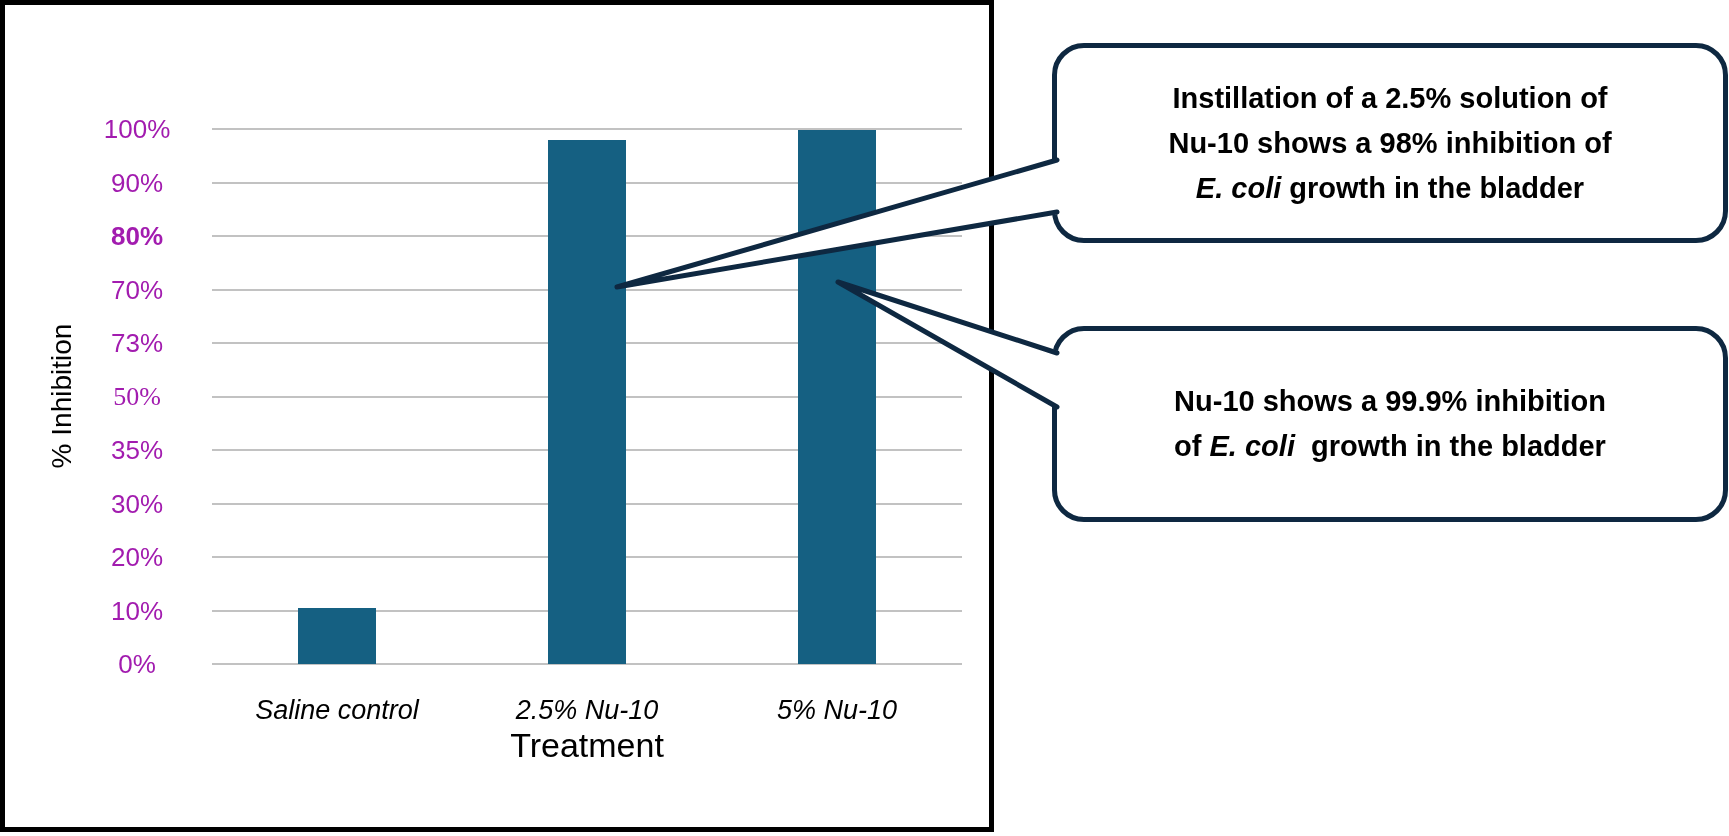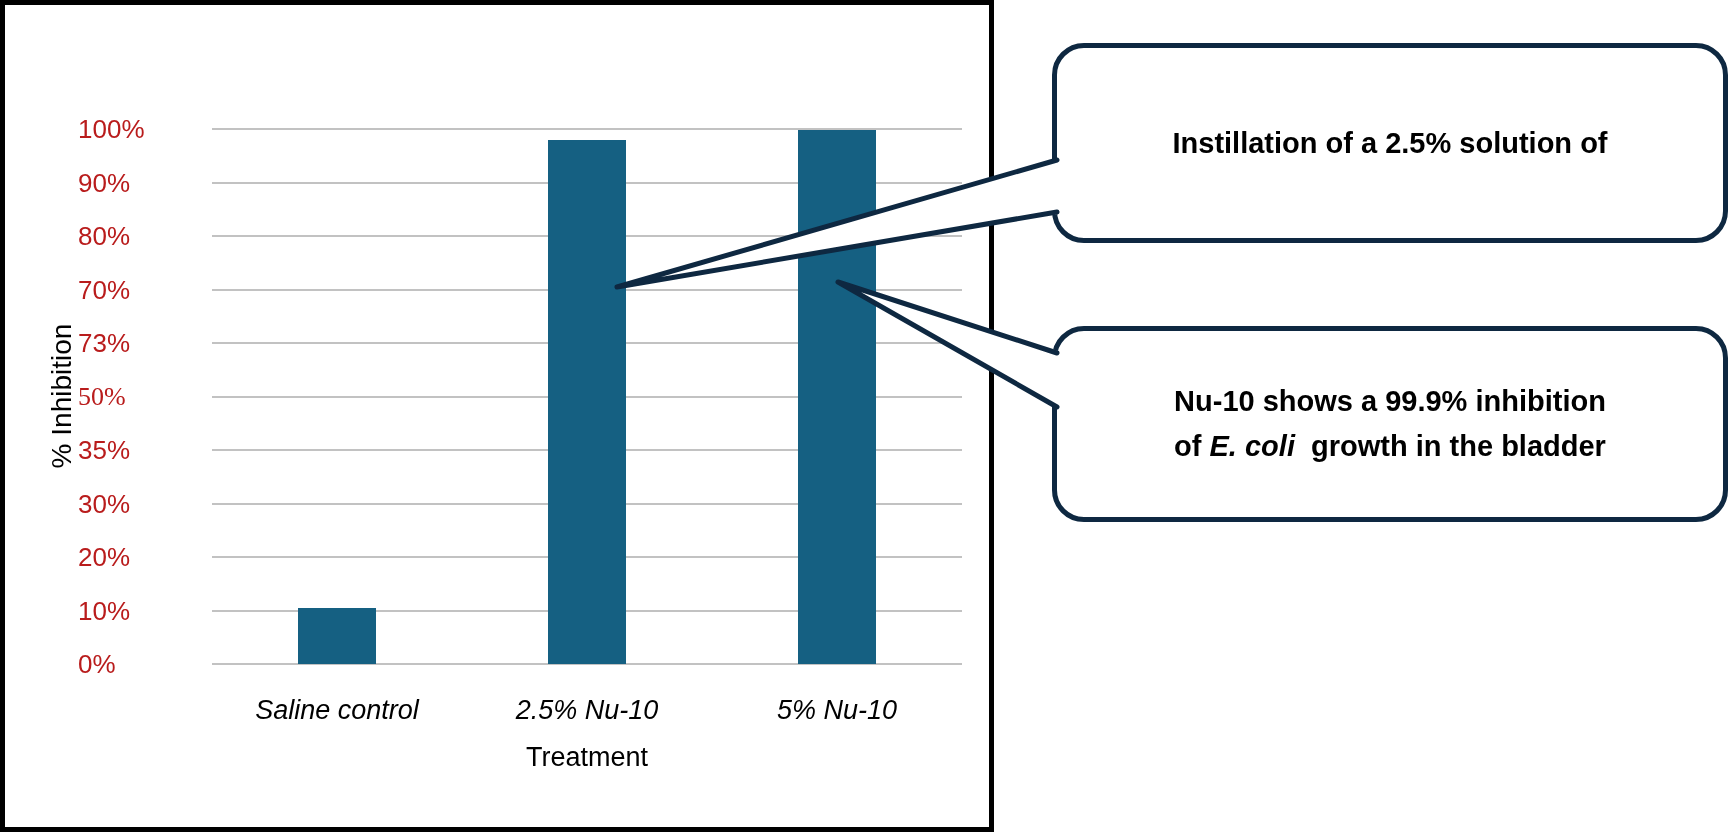--- a/index.html
+++ b/index.html
@@ -24,30 +24,30 @@
     font-size:37px;font-weight:700;color:#404040;
     letter-spacing:0.5px;
   }
   .y-axis-title{
     position:absolute;left:62px;top:396px;
     transform:translate(-50%,-50%) rotate(-90deg);
     white-space:nowrap;
     font-size:28px;color:#000000;font-weight:400;
   }
   .x-axis-title{
-    position:absolute;left:237px;top:742px;width:700px;
+    position:absolute;left:237px;top:726px;width:700px;
     text-align:center;
-    font-size:27px;color:#000000;font-weight:400;
+    font-size:34px;color:#000000;font-weight:400;
   }
   .gridline{
     position:absolute;height:2px;background:#C2C2C2;
   }
   .ytick{
     position:absolute;width:118px;height:32px;line-height:32px;
-    text-align:left;font-size:26px;color:#b91c1c;
+    text-align:center;font-size:26px;color:#a21caf;
   }
   .bar{
     position:absolute;
   }
   .xtick{
     position:absolute;width:240px;height:32px;line-height:32px;
     text-align:center;font-size:27px;color:#000000;font-style:italic;
   }
   
   .callout{
@@ -88,37 +88,39 @@
       <div class="ytick" style="left: 78px; top: 487.5px;">30%</div>
       <div class="gridline" style="left: 212px; top: 449px; width: 750px; background: rgb(194, 194, 194);"></div>
       <div class="ytick" style="left: 78px; top: 434px;">35%</div>
       <div class="gridline" style="left: 212px; top: 395.5px; width: 750px; background: rgb(194, 194, 194);"></div>
       <div class="ytick" style="left: 78px; top: 380.5px; font-family: Liberation Serif, serif;">50%</div>
       <div class="gridline" style="left: 212px; top: 342px; width: 750px; background: rgb(194, 194, 194);"></div>
       <div class="ytick" style="left: 78px; top: 327px;">73%</div>
       <div class="gridline" style="left: 212px; top: 288.5px; width: 750px; background: rgb(194, 194, 194);"></div>
       <div class="ytick" style="left: 78px; top: 273.5px;">70%</div>
       <div class="gridline" style="left: 212px; top: 235px; width: 750px; background: rgb(194, 194, 194);"></div>
-      <div class="ytick" style="left: 78px; top: 220px;">80%</div>
+      <div class="ytick" style="left: 78px; top: 220px; font-weight: bold;">80%</div>
       <div class="gridline" style="left: 212px; top: 181.5px; width: 750px; background: rgb(194, 194, 194);"></div>
       <div class="ytick" style="left: 78px; top: 166.5px;">90%</div>
       <div class="gridline" style="left: 212px; top: 128px; width: 750px; background: rgb(194, 194, 194);"></div>
       <div class="ytick" style="left: 78px; top: 113px;">100%</div>
       <div class="bar" style="left: 298px; top: 607.825px; width: 78px; height: 56.175px; background: rgb(21, 96, 130);"></div>
       <div class="xtick" style="left: 217px; top: 694px;">Saline control</div>
       <div class="bar" style="left: 548px; top: 139.7px; width: 78px; height: 524.3px; background: rgb(21, 96, 130);"></div>
       <div class="xtick" style="left: 467px; top: 694px;">2.5% Nu-10</div>
       <div class="bar" style="left: 798px; top: 129.535px; width: 78px; height: 534.465px; background: rgb(21, 96, 130);"></div>
       <div class="xtick" style="left: 717px; top: 694px;">5% Nu-10</div>
     </div>
 
   <div class="x-axis-title">Treatment</div>
 
   <div class="callout" style="top:43px;height:190px;">
     <div class="line">Instillation of a 2.5% solution of</div>
+    <div class="line">Nu-10 shows a 98% inhibition of</div>
+    <div class="line"><span></span><span class="italic">E. coli</span><span> growth in the bladder</span></div>
   </div>
 
   <div class="callout" style="top:326px;height:186px;">
     <div class="line">Nu-10 shows a 99.9% inhibition</div>
     <div class="line"><span>of </span><span class="italic">E. coli</span><span>  growth in the bladder</span></div>
   </div>
 
   <svg class="overlay" viewBox="0 0 1729 836" xmlns="http://www.w3.org/2000/svg">
 
     <polygon points="617,287 1058,158 1058,214" fill="#ffffff"></polygon>

